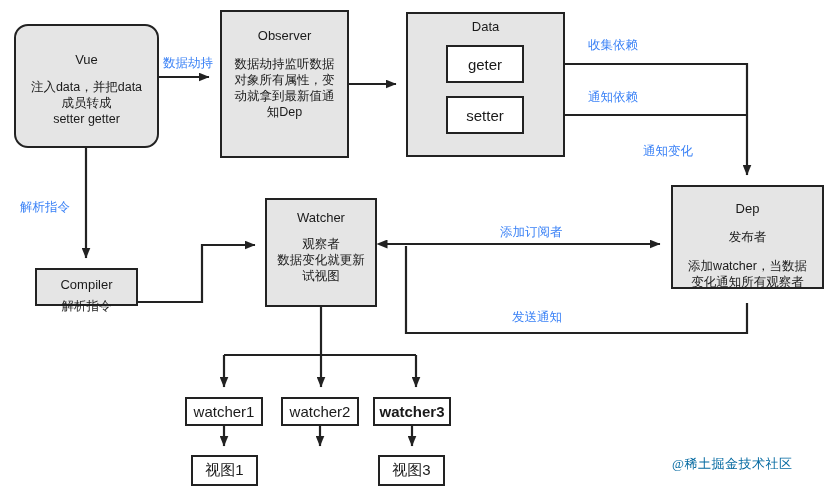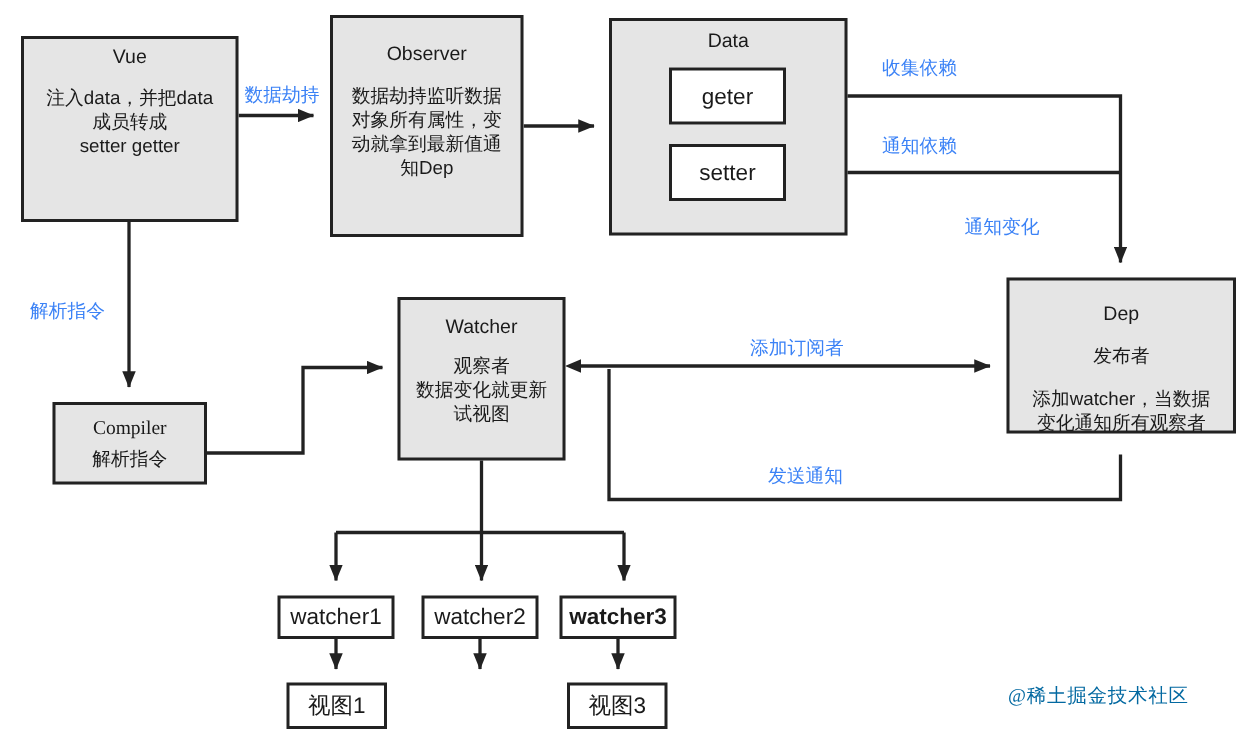--- a/index.html
+++ b/index.html
@@ -68,28 +68,28 @@
   .watermark {
     position: absolute;
     font-size: 13px;
     color: #0369a1;
     white-space: nowrap;
     letter-spacing: 0.5px;
     font-family: Liberation Serif, serif;
   }
 
   
-  #node-vue      { left: 14px;  top: 24px;  width: 145px; height: 124px; padding-top: 4px; }
+  #node-vue      { left: 14px;  top: 24px;  width: 145px; height: 124px; padding-top: 26px; border-radius: 14px; }
   #node-observer { left: 220px; top: 10px;  width: 129px; height: 148px; padding-top: 16px; }
   #node-data     { left: 406px; top: 12px;  width: 159px; height: 145px; padding-top: 5px; }
   #node-geter    { left: 446px; top: 45px;  width: 78px;  height: 38px; }
   #node-setter   { left: 446px; top: 96px;  width: 78px;  height: 38px; }
   #node-dep      { left: 671px; top: 185px; width: 153px; height: 104px; padding-top: 14px; }
   #node-watcher  { left: 265px; top: 198px; width: 112px; height: 109px; padding-top: 10px; }
-  #node-compiler { left: 35px;  top: 268px; width: 103px; height: 55px; padding-top: 7px; font-family: Liberation Serif, serif; }
+  #node-compiler { left: 35px;  top: 268px; width: 103px; height: 38px; padding-top: 7px; }
   #node-w1       { left: 185px; top: 397px; width: 78px; height: 29px; }
   #node-w2       { left: 281px; top: 397px; width: 78px; height: 29px; }
   #node-w3       { left: 373px; top: 397px; width: 78px; height: 29px; font-weight: bold; }
   #node-v1       { left: 191px; top: 455px; width: 67px; height: 31px; }
   #node-v2       { left: 286px; top: 455px; width: 67px; height: 31px; }
   #node-v3       { left: 378px; top: 455px; width: 67px; height: 31px; }
 
   
   #lbl-shujujiechi { left: 163px; top: 56px; }
   #lbl-jiexi       { left: 20px;  top: 200px; }

